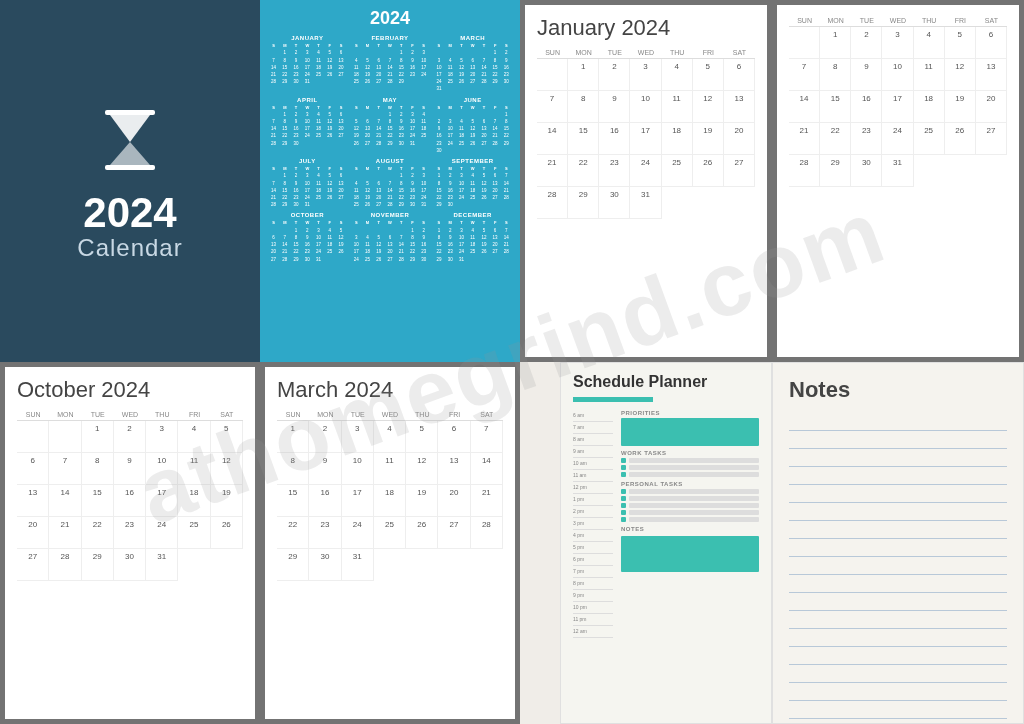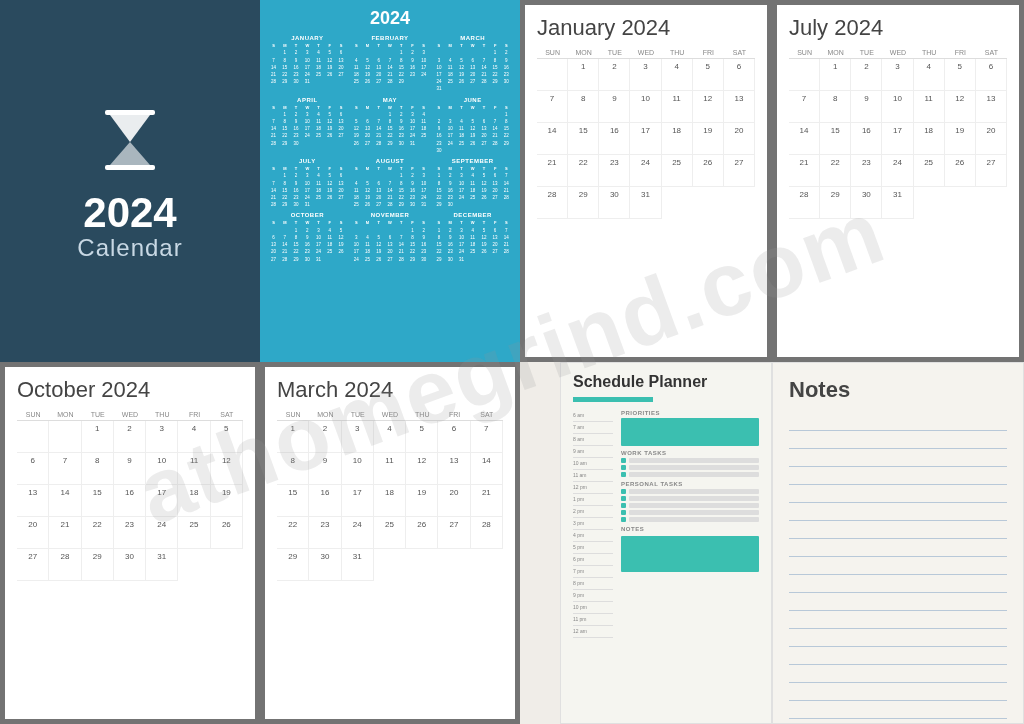--- a/index.html
+++ b/index.html
@@ -864,21 +864,20 @@
         <div class="cal-day">26</div>
         <div class="cal-day">27</div>
         <div class="cal-day">28</div>
         <div class="cal-day">29</div>
         <div class="cal-day">30</div>
         <div class="cal-day">31</div>
       </div>
   </div>
 
   <div class="month-cell">
-    <div class="month-title">July 2024</div>
     <div class="cal-grid" id="cal-july">
         <div class="cal-header">SUN</div>
         <div class="cal-header">MON</div>
         <div class="cal-header">TUE</div>
         <div class="cal-header">WED</div>
         <div class="cal-header">THU</div>
         <div class="cal-header">FRI</div>
         <div class="cal-header">SAT</div>
         <div class="cal-day empty">.</div>
         <div class="cal-day">1</div>

